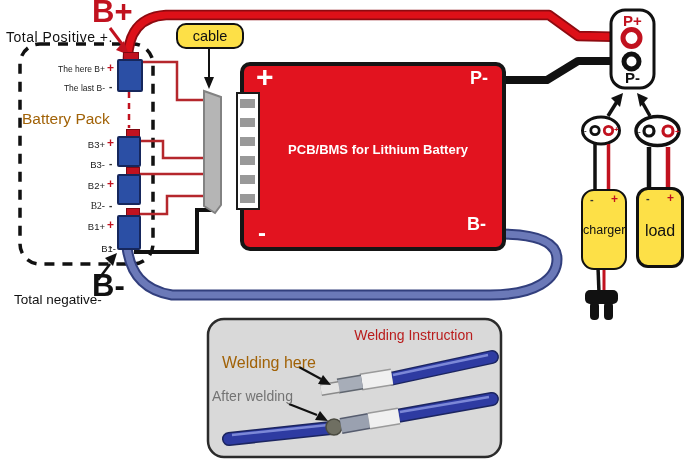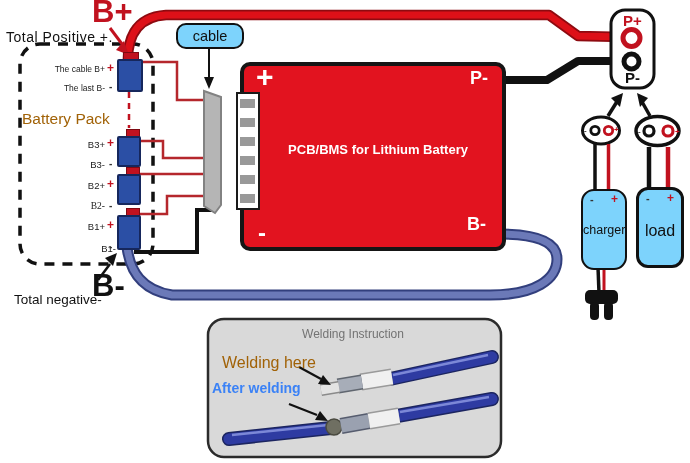--- a/index.html
+++ b/index.html
@@ -9,21 +9,21 @@
     overflow:hidden;
   }
   #wires{position:absolute;left:0;top:0;z-index:1;}
   .lbl{position:absolute;z-index:3;white-space:nowrap;}
   .cell{position:absolute;z-index:3;background:#2b4fa5;border:2px solid #16275c;border-radius:2px;}
   .cap{position:absolute;z-index:3;background:#c1121f;border:1px solid #7d0a12;}
   .pack-row{position:absolute;z-index:3;width:75px;text-align:right;font-size:9.5px;color:#222;}
   .pack-row.small{font-size:8.5px;}
   .sign-pos{position:absolute;z-index:3;color:#c1121f;font-weight:bold;font-size:12px;}
   .sign-neg{position:absolute;z-index:3;color:#333;font-weight:bold;font-size:10px;}
-  .box{position:absolute;z-index:3;background:#7dd3fc;border:2.5px solid #111;}
+  .box{position:absolute;z-index:3;background:#fde047;border:2.5px solid #111;}
   #cable-box{left:176px;top:23px;width:64px;height:22px;border-radius:10px;
     text-align:center;font-size:14.5px;line-height:22px;}
   #pcb{position:absolute;z-index:3;left:240px;top:62px;width:258px;height:181px;
     background:#e2131f;border:4px solid #151515;border-radius:10px;color:#fff;}
   #pcb .plus{position:absolute;left:12px;top:-6px;font-size:30px;font-weight:bold;}
   #pcb .pminus{position:absolute;right:14px;top:2px;font-size:18px;font-weight:bold;}
   #pcb .title{position:absolute;left:28px;top:76px;width:212px;text-align:center;
     font-size:13px;font-weight:bold;}
   #pcb .bminus{position:absolute;right:16px;bottom:12px;font-size:18px;font-weight:bold;}
   #pcb .minus{position:absolute;left:14px;bottom:0px;font-size:24px;font-weight:bold;}
@@ -40,23 +40,23 @@
   #load-box .dev-name{font-size:16px;}
   .plug-sign{position:absolute;z-index:3;font-size:8px;font-weight:bold;color:#333;}
   .plug-sign.red{color:#c1121f;}
   #total-positive{left:6px;top:13px;font-size:14px;letter-spacing:.5px;margin-top:16px;}
   #b-plus{left:92px;top:-6px;font-size:31px;font-weight:bold;color:#c1121f;}
   #battery-pack-title{left:22px;top:110px;font-size:15.5px;color:#a16207;}
   #total-negative{left:14px;top:292px;font-size:13.5px;}
   #b-minus{left:92px;top:268px;font-size:31px;font-weight:bold;color:#111;}
   #pplus-lbl{left:613px;top:12px;width:39px;text-align:center;font-size:15px;font-weight:bold;color:#c1121f;}
   #pminus-lbl{left:613px;top:69px;width:39px;text-align:center;font-size:15px;font-weight:bold;color:#111;}
-  #welding-title{left:233px;top:327px;width:240px;text-align:center;font-size:12px;color:#737373;}
+  #welding-title{left:233px;top:327px;width:240px;text-align:right;font-size:14px;color:#b91c1c;}
   #welding-here{left:222px;top:354px;font-size:16px;color:#a16207;}
-  #after-welding{left:212px;top:380px;font-size:14px;color:#3b82f6;font-weight:bold;}
+  #after-welding{left:212px;top:388px;font-size:14px;color:#737373;}
 </style>
 </head>
 <body>
 
 <div id="stage">
 
   <svg id="wires" width="690" height="463" viewBox="0 0 690 463">
 
     <rect x="208" y="319" width="293" height="138" rx="16" fill="#d9d9d9" stroke="#2b2b2b" stroke-width="2.5"></rect>
 
@@ -155,21 +155,21 @@
 
   <div class="cap" style="left:123px;top:52px;width:14px;height:8px;"></div>
   <div class="cell" style="left:117px;top:59px;width:22px;height:29px;"></div>
   <div class="cap" style="left:126px;top:129px;width:12px;height:8px;"></div>
   <div class="cell" style="left:117px;top:136px;width:20px;height:27px;"></div>
   <div class="cap" style="left:126px;top:167px;width:12px;height:8px;"></div>
   <div class="cell" style="left:117px;top:174px;width:20px;height:27px;"></div>
   <div class="cap" style="left:126px;top:208px;width:12px;height:8px;"></div>
   <div class="cell" style="left:117px;top:215px;width:20px;height:31px;"></div>
 
-  <div class="pack-row small" style="left:30px;top:64px;">The cable B+</div>
+  <div class="pack-row small" style="left:30px;top:64px;">The here B+</div>
   <div class="sign-pos" style="left:107px;top:61px;">+</div>
   <div class="pack-row small" style="left:30px;top:83px;">The last B-</div>
   <div class="sign-neg" style="left:109px;top:81px;">-</div>
   <div class="pack-row" style="left:30px;top:139px;">B3+</div>
   <div class="sign-pos" style="left:107px;top:136px;">+</div>
   <div class="pack-row" style="left:30px;top:159px;">B3-</div>
   <div class="sign-neg" style="left:109px;top:158px;">-</div>
   <div class="pack-row" style="left:30px;top:180px;">B2+</div>
   <div class="sign-pos" style="left:107px;top:177px;">+</div>
   <div class="pack-row" style="left:30px;top:201px;font-family:Liberation Serif, serif;">B2-</div>

